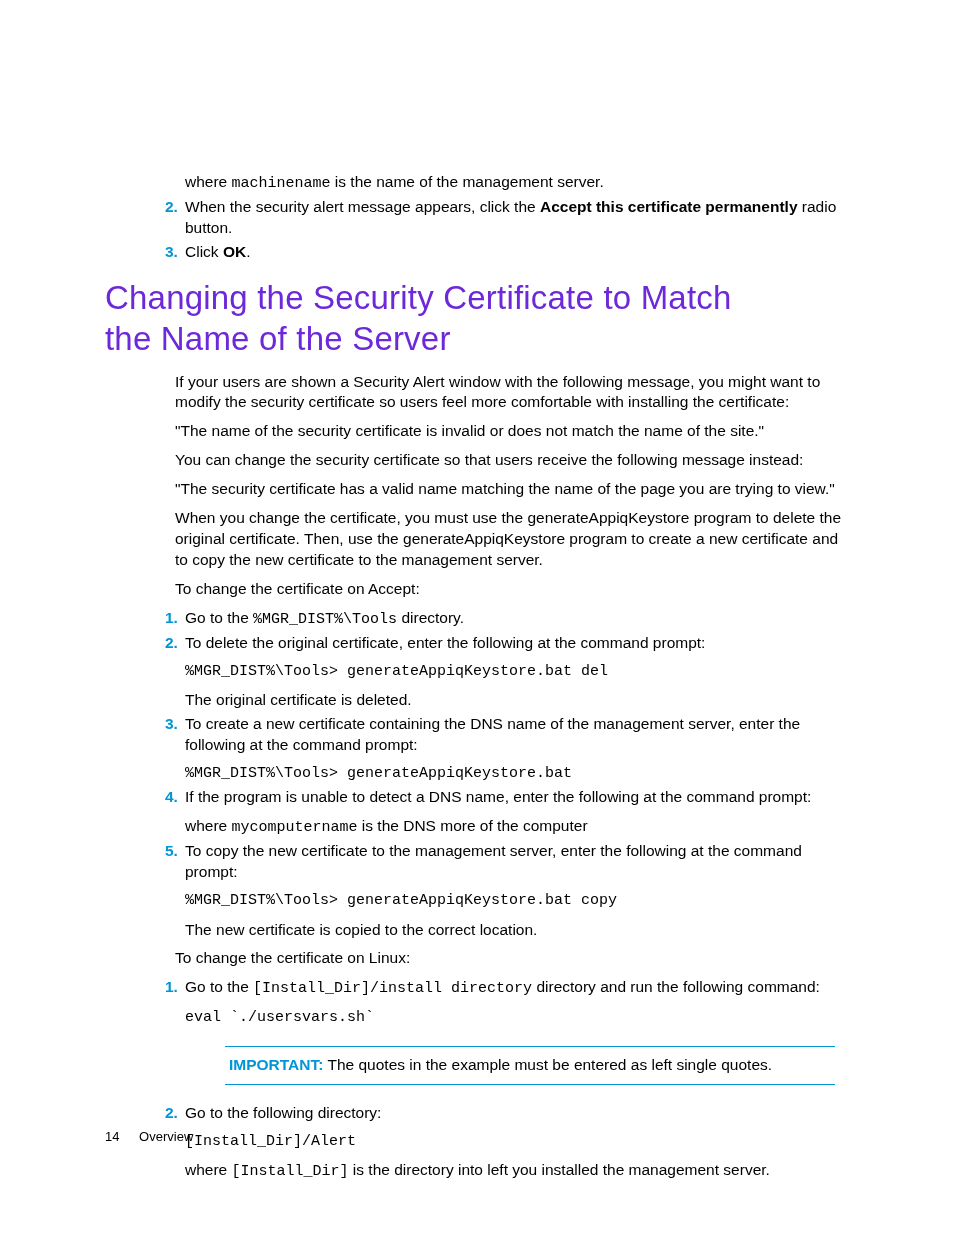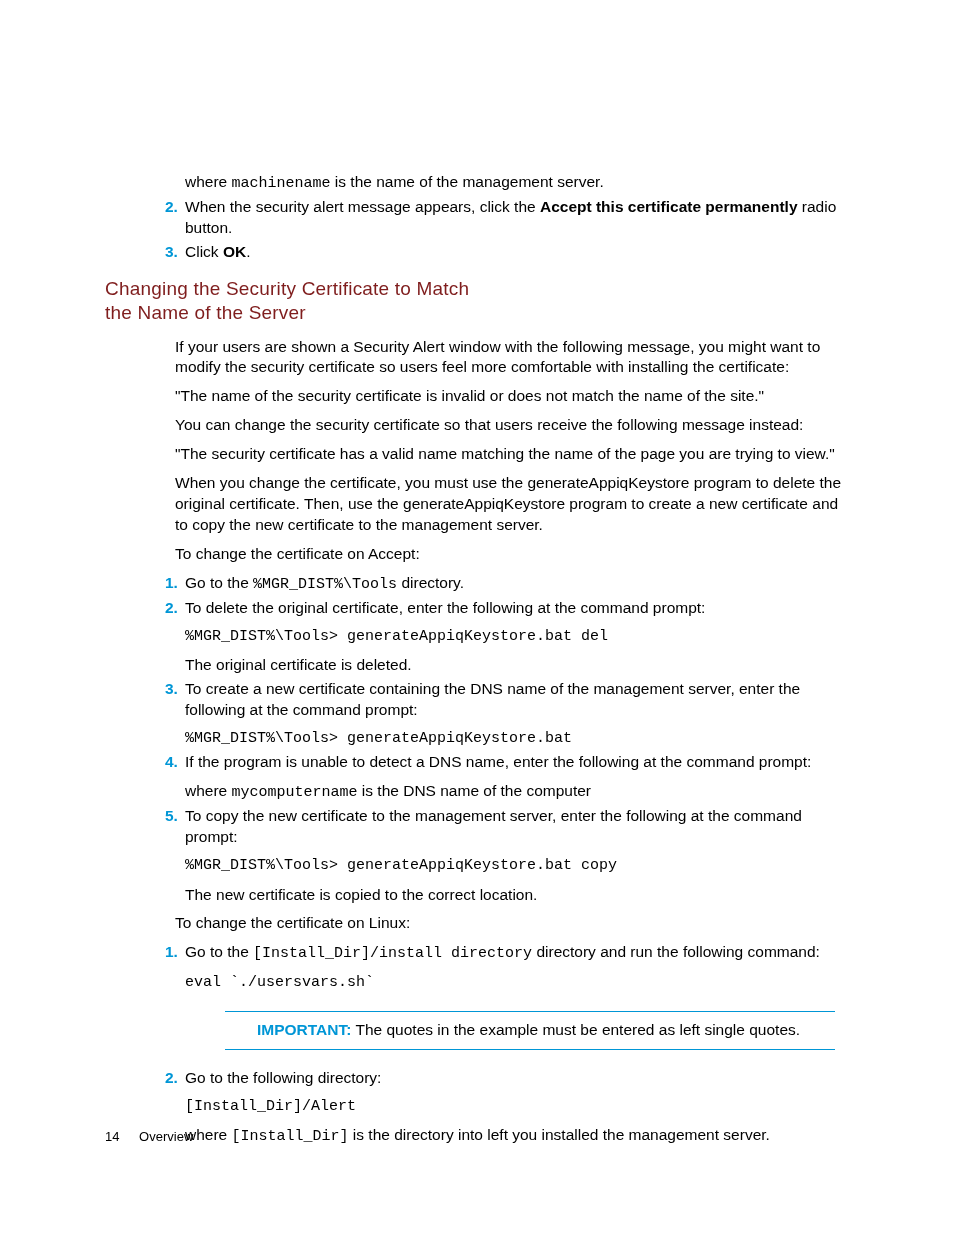--- a/index.html
+++ b/index.html
@@ -37,22 +37,22 @@
   .listrow .txt {
     flex: 1;
   }
   .mono {
     font-family: "Courier New", monospace;
     font-size: 15px;
   }
   h2.section {
     font-family: Arial, Helvetica, sans-serif;
     font-weight: normal;
-    color: #7f1d1d;
-    font-size: 19px;
+    color: #6d28d9;
+    font-size: 33px;
     margin: 14px 0 12px 0;
     line-height: 1.25;
     letter-spacing: 0.2px;
   }
   .para {
     margin-left: 70px;
     margin-top: 8px;
     margin-bottom: 8px;
   }
   .sub {
@@ -65,21 +65,20 @@
     margin-right: 10px;
     border-top: 1.5px solid #0096d6;
     border-bottom: 1.5px solid #0096d6;
     padding: 8px 4px 8px 4px;
     margin-top: 18px;
     margin-bottom: 18px;
   }
   .note-label {
     color: #0096d6;
     font-weight: bold;
-    margin-left: 28px;
   }
   .footer {
     position: absolute;
     left: 105px;
     top: 1128px;
     font-size: 13px;
   }
   .footer .pn { margin-right: 16px; }
   b { font-weight: bold; }
 </style>
@@ -140,21 +139,21 @@
   </div>
   <div class="sub mono">%MGR_DIST%\Tools&gt; generateAppiqKeystore.bat</div>
 
   <div class="listrow">
     <div class="num">4.</div>
     <div class="txt">
       <span>If the program is unable to detect a DNS name, enter the following at the command prompt:</span>
     </div>
   </div>
   <div class="sub">
-    <span>where </span><span class="mono">mycomputername</span><span> is the DNS name of the computer</span>
+    <span>where </span><span class="mono">mycomputername</span><span> is the DNS more of the computer</span>
   </div>
 
   <div class="listrow">
     <div class="num">5.</div>
     <div class="txt">
       <span>To copy the new certificate to the management server, enter the following at the command prompt:</span>
     </div>
   </div>
   <div class="sub mono">%MGR_DIST%\Tools&gt; generateAppiqKeystore.bat copy</div>
   <div class="sub">The new certificate is copied to the correct location.</div>

